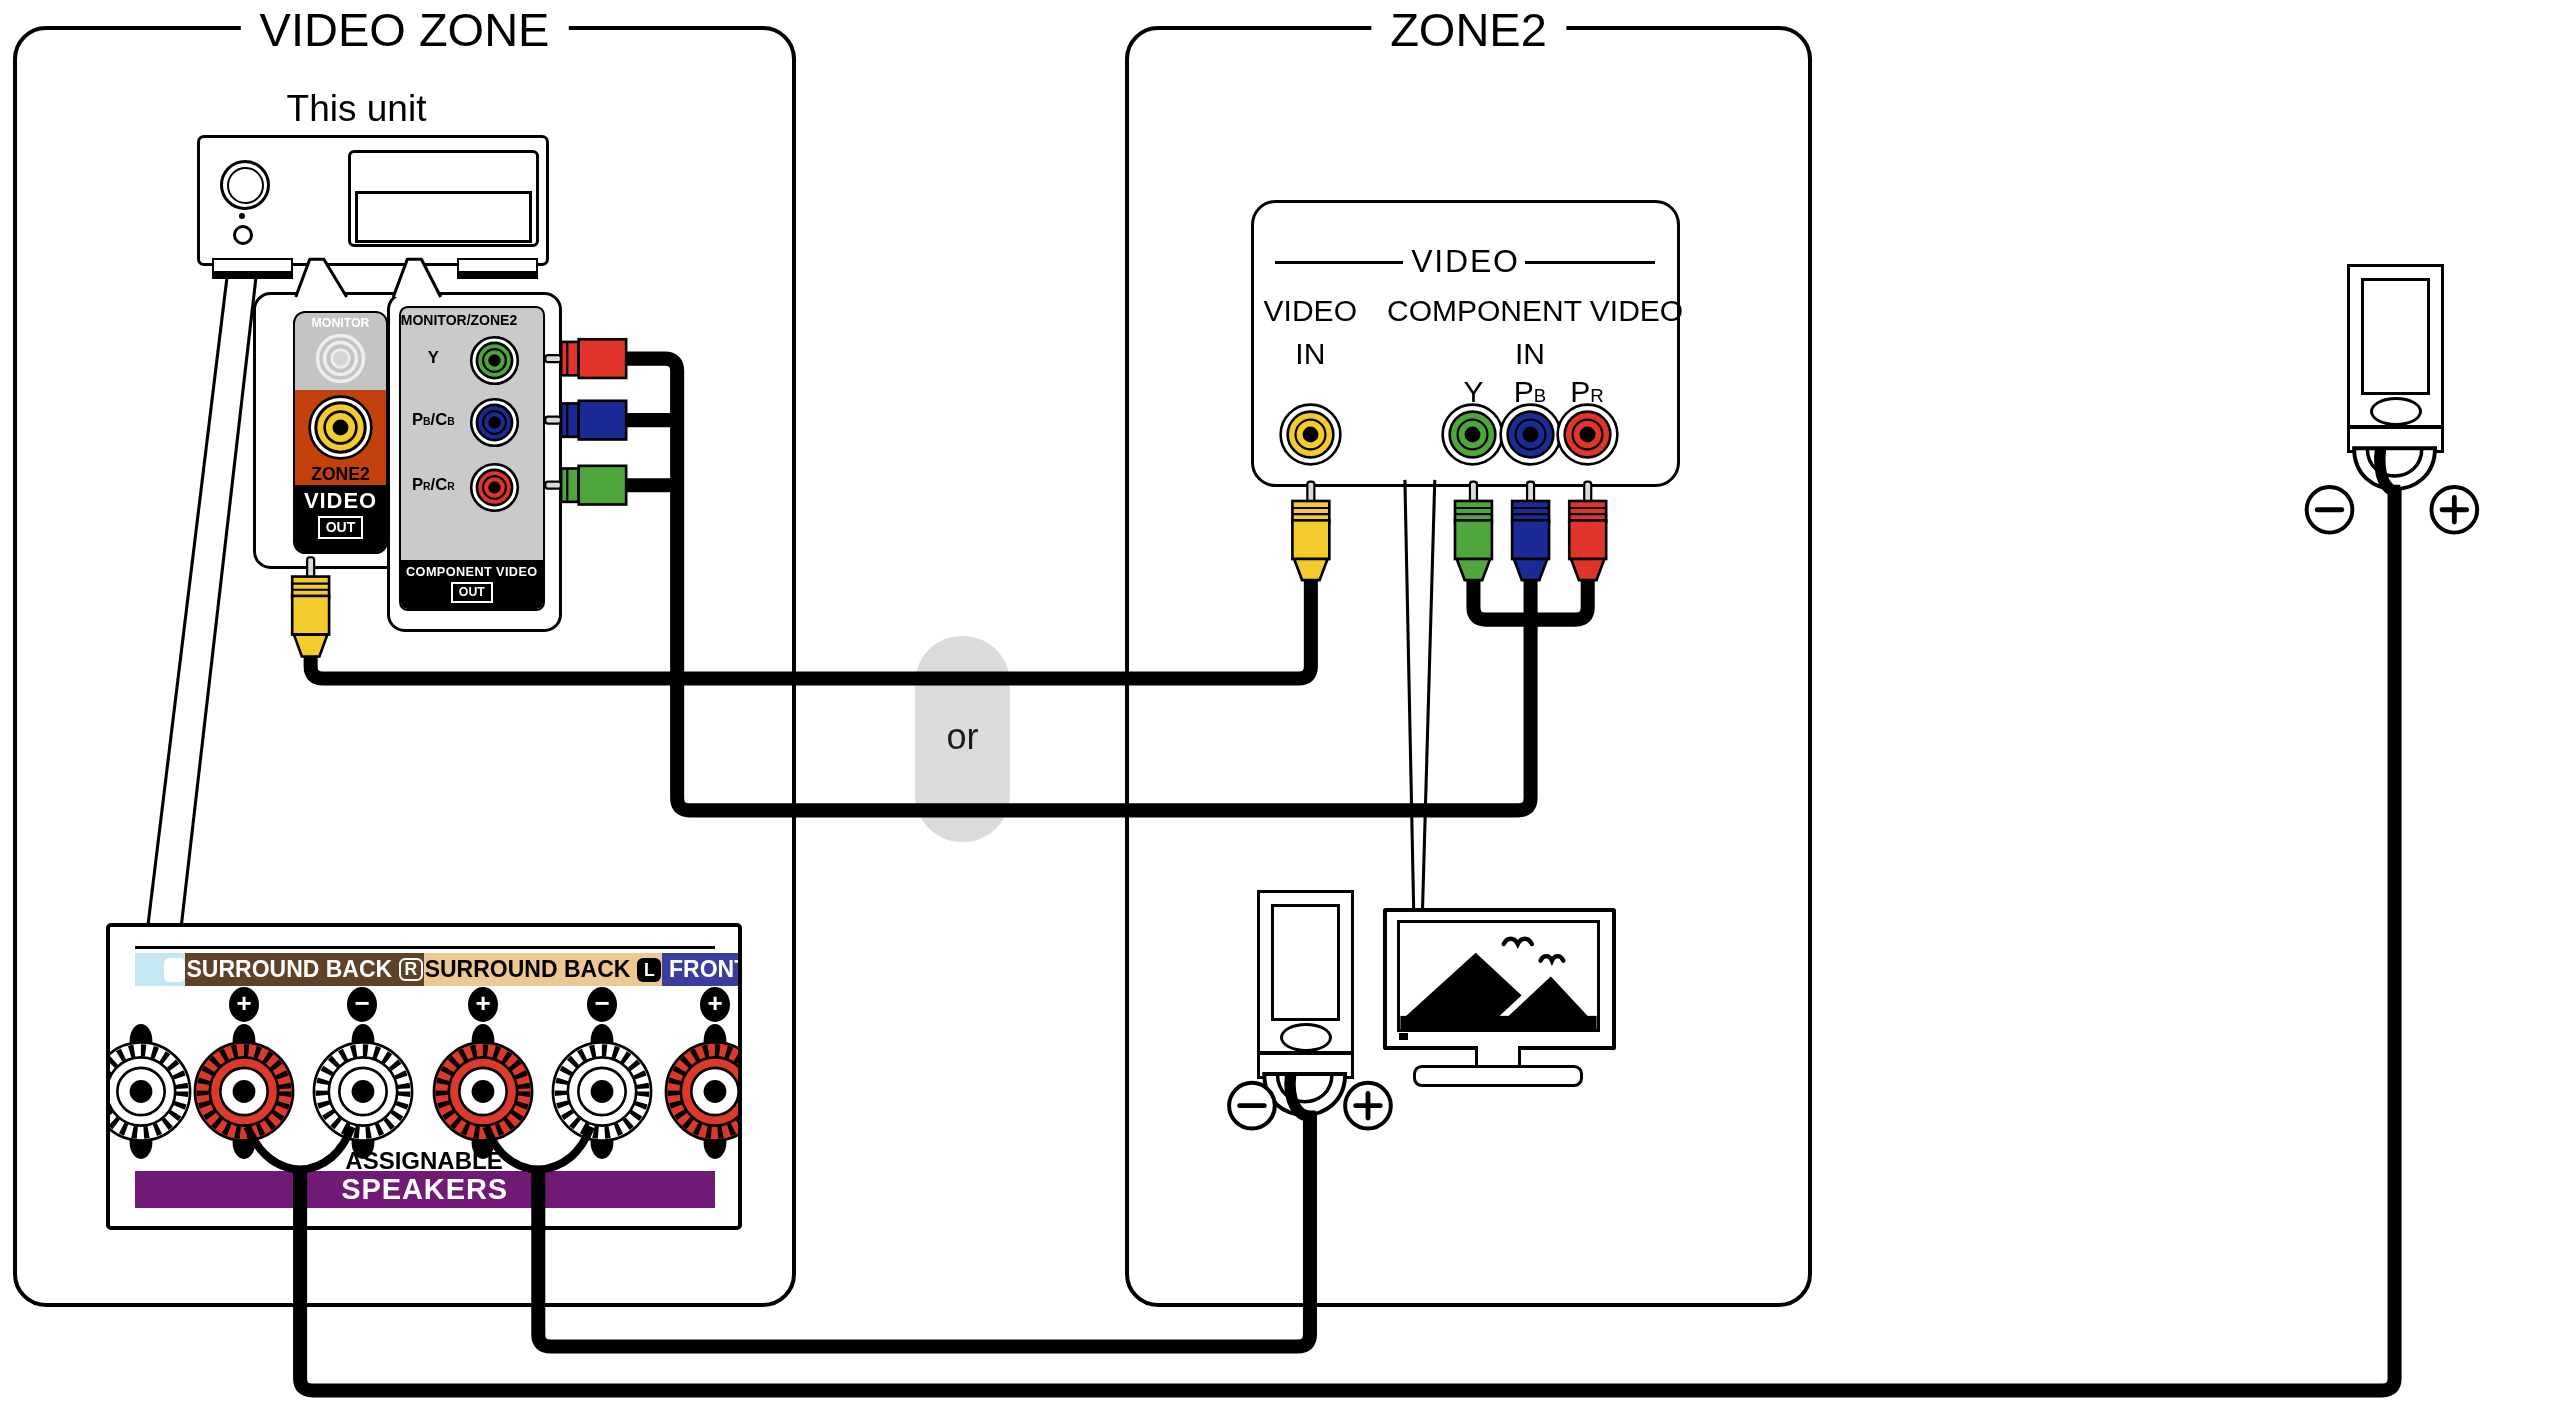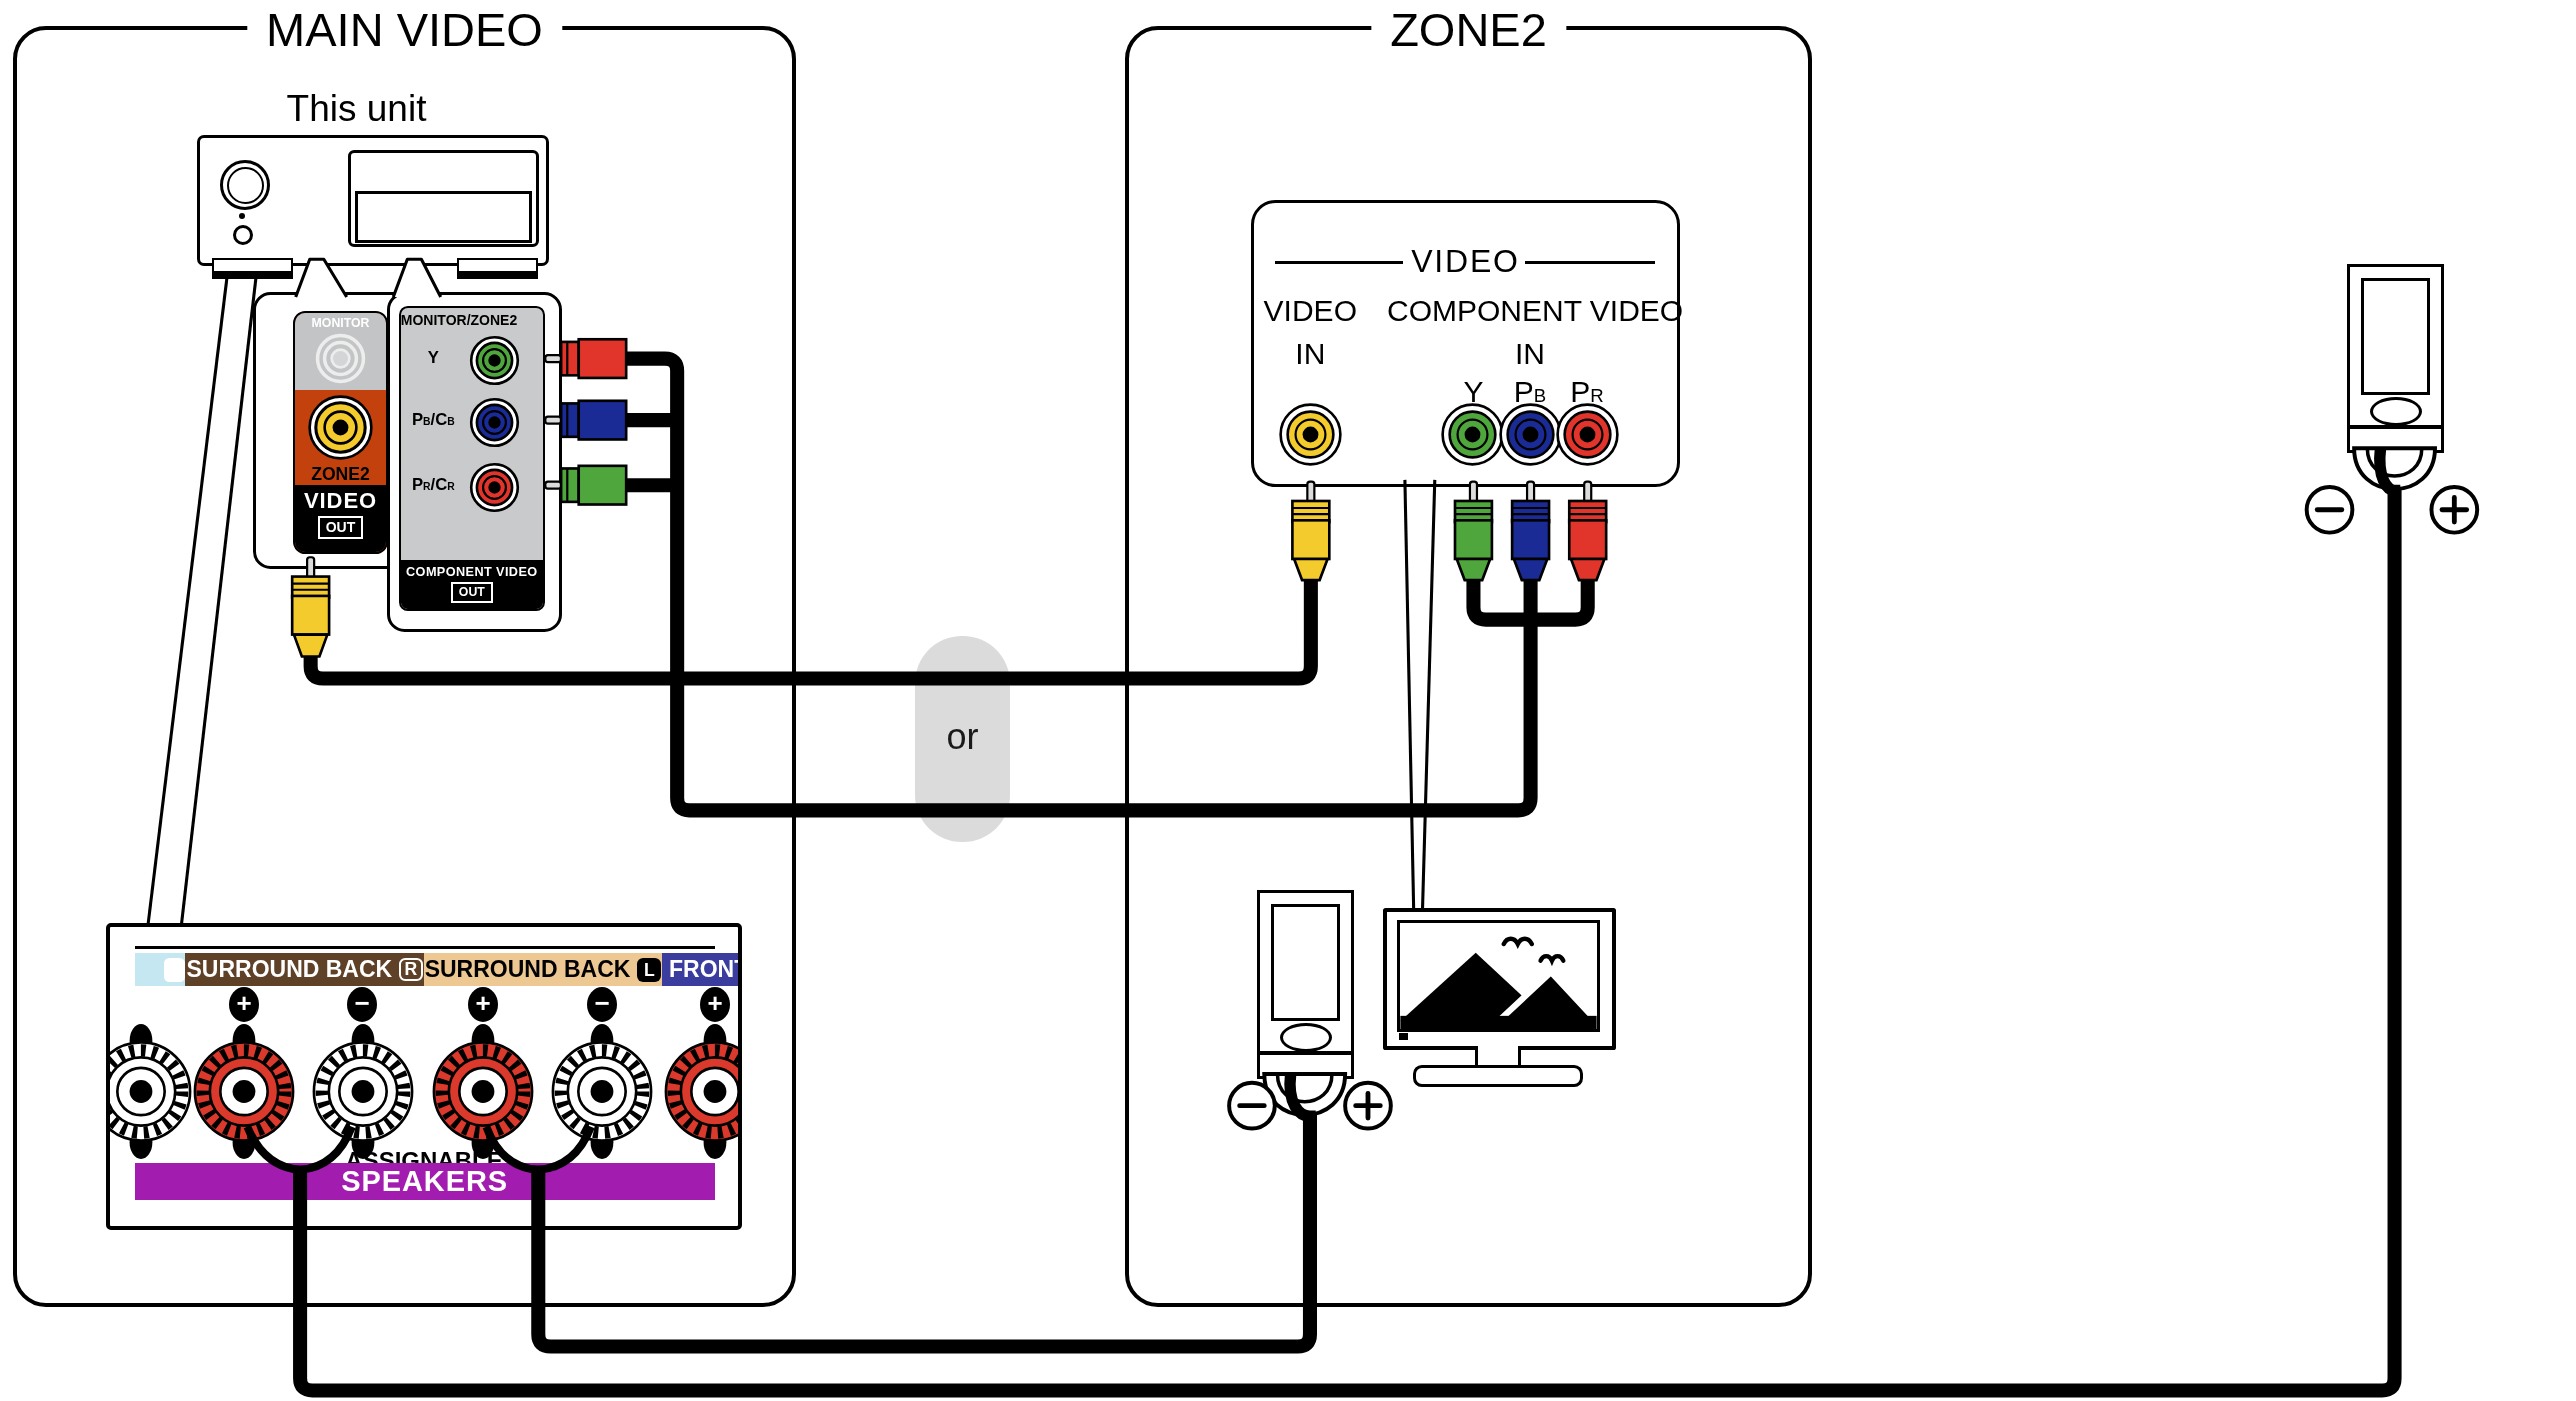--- a/index.html
+++ b/index.html
@@ -59,21 +59,21 @@
   .band-beige{background:#EEC893;color:#000;}
   .band-blue{background:#3B3D9E;color:#fff;justify-content:flex-start;padding-left:7px;}
   .badge{display:inline-block;width:24px;height:24px;border-radius:6.2px;line-height:24px;
          text-align:center;font-weight:bold;font-size:17.6px;}
   .badge-outline{border:2.6px solid #fff;color:#fff;width:19.3px;height:19.3px;line-height:19.3px;}
   .badge-black{background:#000;color:#fff;}
   .badge-white{background:#fff;width:21px;height:24px;border-radius:5.3px;}
   .sign{position:absolute;top:60px;width:30px;height:35px;background:#000;border-radius:50%;
         color:#fff;text-align:center;font-size:26px;font-weight:bold;line-height:33px;}
   .assignable{position:absolute;top:220px;width:628px;text-align:center;font-weight:bold;font-size:24px;}
-  .spk-band{position:absolute;left:24.6px;top:236px;width:580px;height:37px;background:#a21caf;color:#fff;
+  .spk-band{position:absolute;left:24.6px;top:244px;width:580px;height:37px;background:#701a75;color:#fff;
             text-align:center;font-weight:bold;font-size:29px;line-height:37px;letter-spacing:0.9px;}
 
   
   .or-pill{position:absolute;left:915px;top:636px;width:95px;height:206px;border-radius:47px;
            background:#DBDBDB;text-align:center;font-size:36px;line-height:202px;color:#1a1a1a;}
 
   
   .tv{position:absolute;left:1383px;top:908px;width:225px;height:134px;border:4.4px solid #000;border-radius:2.6px;background:#fff;}
   .tv-screen{position:absolute;left:9.7px;top:8px;width:197px;height:106px;border:3.5px solid #000;overflow:hidden;background:#fff;}
   .tv-led{position:absolute;left:12.3px;top:121px;width:8.8px;height:7px;background:#000;}
@@ -100,21 +100,21 @@
   .pin{fill:#DCDCDC;stroke:#000;stroke-width:2.5;}
   .pl{stroke:#000;stroke-width:2.5;}
   .py{fill:#F4CB2C;} .pg{fill:#4FA63C;} .pbl{fill:#1A2B96;} .pr{fill:#E1342A;}
 </style>
 </head>
 <body>
 
 <div id="stage">
 
   <div class="zone-box" style="left:13px;top:26px;width:775px;height:1273px;">
-    <span class="zone-title">MAIN VIDEO</span>
+    <span class="zone-title">VIDEO ZONE</span>
   </div>
   <div class="zone-box" style="left:1125px;top:26px;width:679px;height:1273px;">
     <span class="zone-title">ZONE2</span>
   </div>
 
   <div class="unit-label" style="left:251px;top:88px;width:211px;">This unit</div>
 
   <div class="or-pill"><span>or</span></div>
 
   <div class="receiver">

